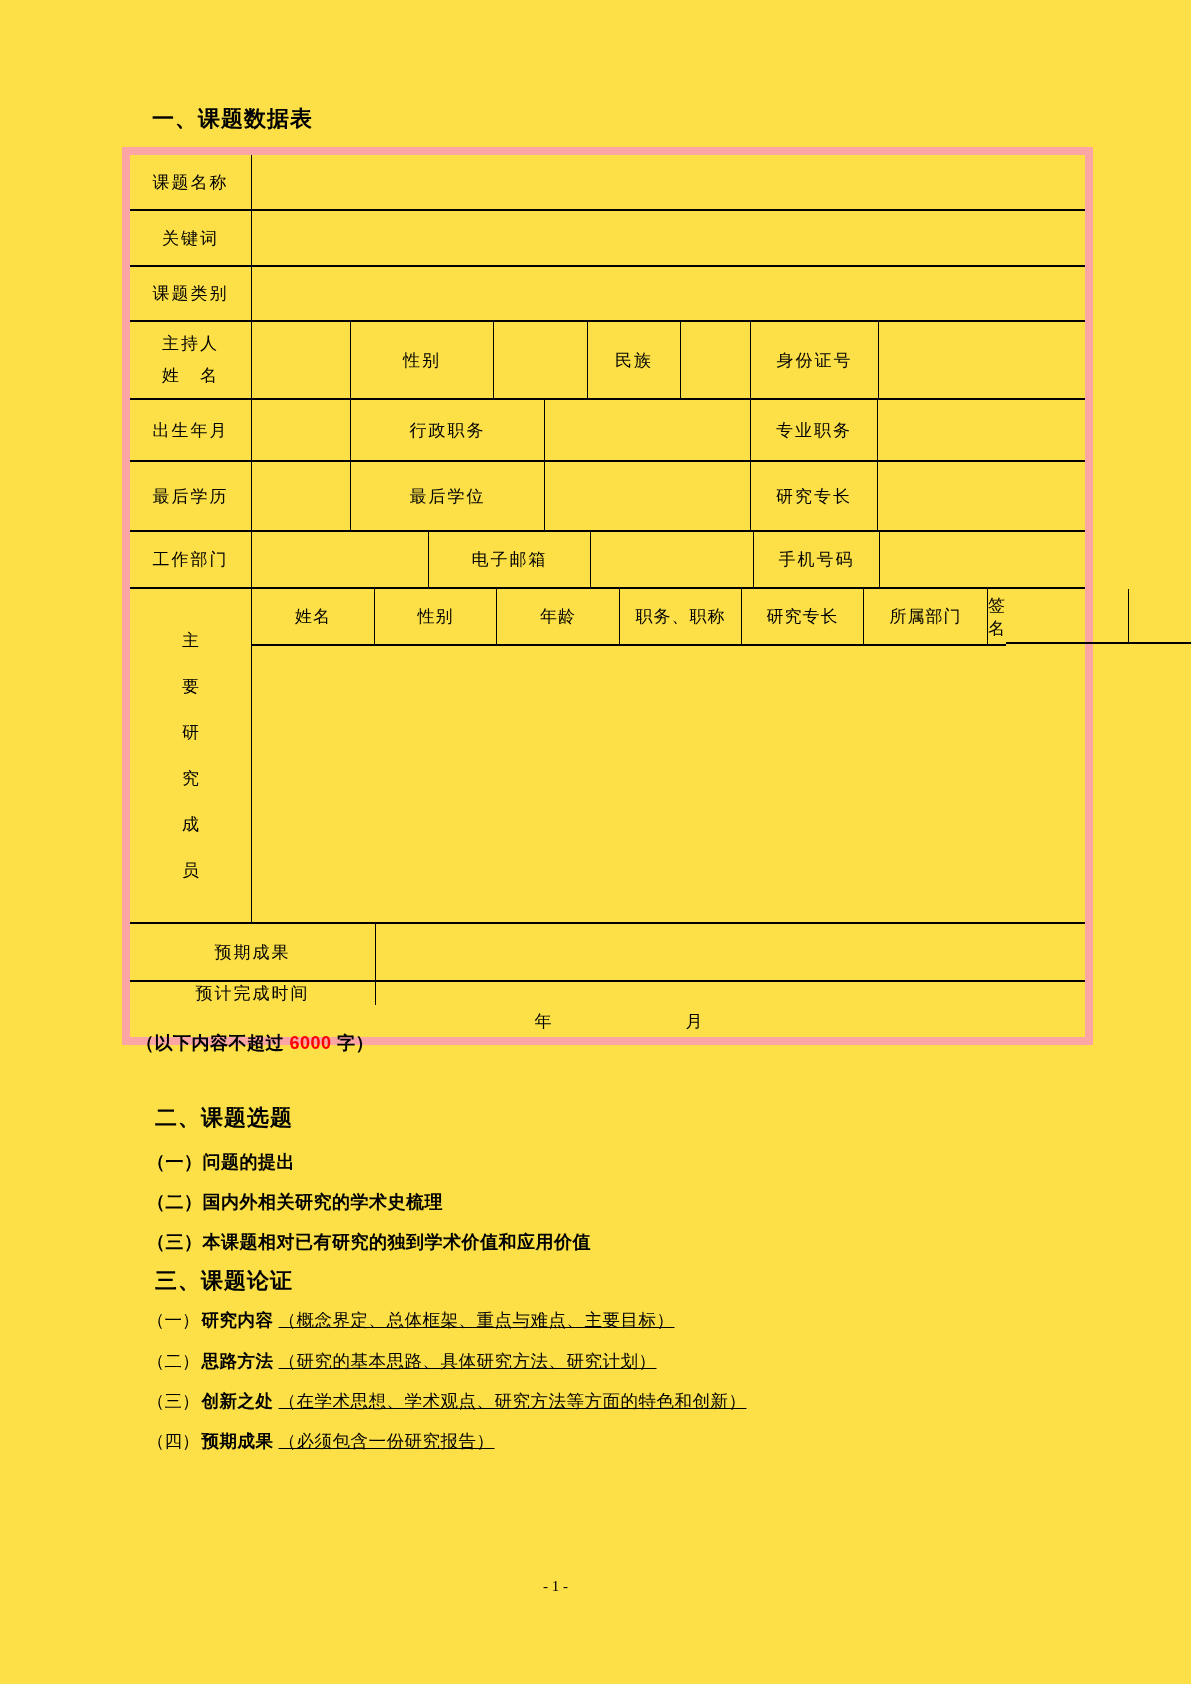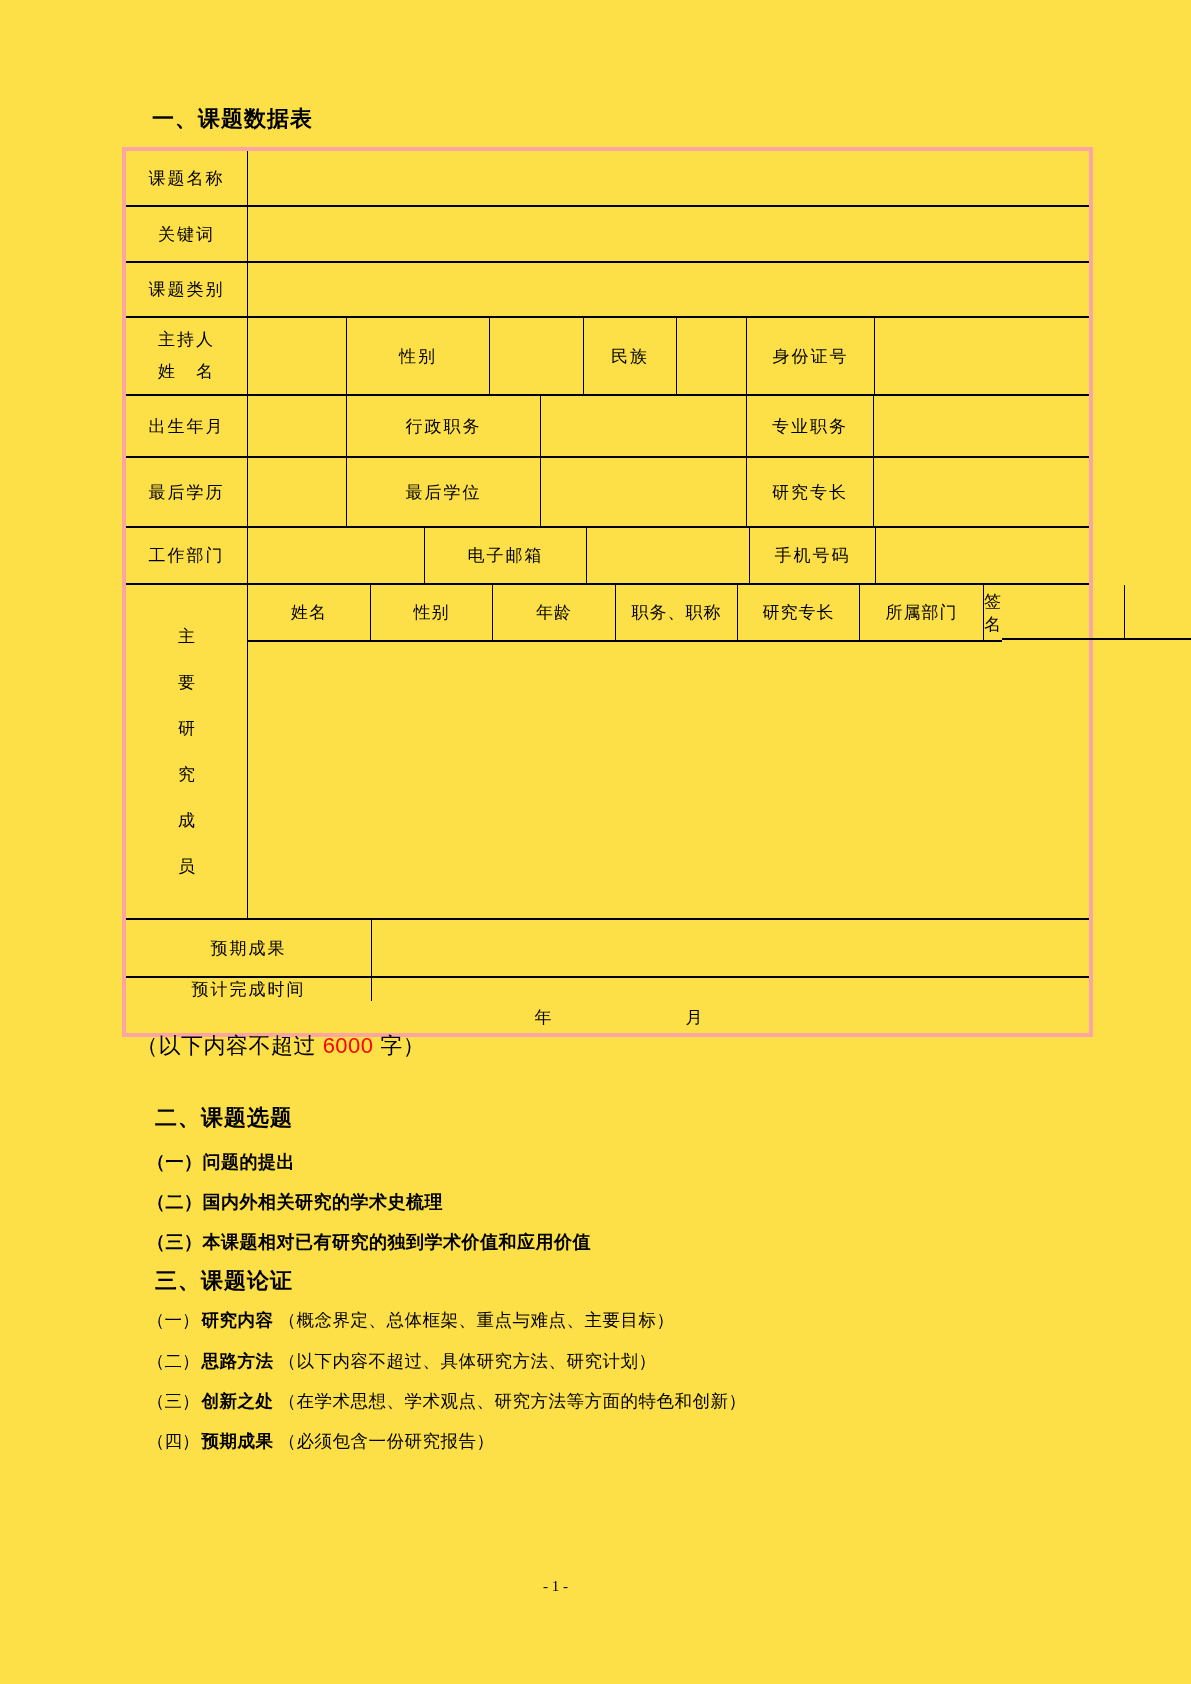--- a/index.html
+++ b/index.html
@@ -16,21 +16,21 @@
     position:absolute;
     font-family:"Liberation Sans", sans-serif;
     font-weight:bold;
     font-size:22px;
     letter-spacing:1px;
     white-space:nowrap;
   }
   
   .ptable {
     position:absolute; left:122px; top:147px; width:971px;
-    border:4px solid #fca5a5;
+    border:8px solid #fca5a5;
   }
   .prow { display:flex; border-bottom:2px solid #000; }
   .prow:last-child { border-bottom:none;flex-direction:column; }
   .pcell {
     border-right:1px solid #000;
     display:flex; align-items:center; justify-content:center;
     flex-shrink:0;
     font-size:17px; letter-spacing:2px;
     text-align:center;
   }
@@ -48,39 +48,39 @@
   .mright { flex:1 1 auto; display:flex; flex-direction:row; }
   .mrow { display:flex; border-bottom:2px solid #000; }
   .mright .mrow:last-child { border-bottom:none; }
   .mrow .pcell { font-size:17px; letter-spacing:1px; }
   
   .ym { display:flex; align-items:center; justify-content:center; gap:132px; padding-left:24px; }
   
   .note {
     position:absolute; left:136px; top:1031px;
     font-family:"Liberation Sans", sans-serif;
-    font-weight:normal; font-size:22px; letter-spacing:0.5px;
+    font-weight:bold; font-size:18px; letter-spacing:0.5px;
   }
   .note .red { color:#ff0000; }
   .s2item {
     position:absolute; left:147px;
     font-family:"Liberation Sans", sans-serif;
     font-weight:bold; font-size:18px; letter-spacing:0.5px;
     white-space:nowrap;
   }
   .s3item {
     position:absolute; left:147px;
     font-size:17.5px; white-space:nowrap;
   }
   .s3item .prefix { font-family:"Liberation Serif", serif; }
   .s3item .term {
     font-family:"Liberation Sans", sans-serif;
     font-weight:bold; margin:0 5px 0 2px; letter-spacing:0.5px;
   }
-  .s3item .desc { font-family:"Liberation Serif", serif; letter-spacing:0.5px; }
+  .s3item .desc { font-family:"Liberation Serif", serif; letter-spacing:0.5px;text-decoration:underline; }
   .pagenum {
     position:absolute; left:0; right:80px; top:1578px;
     text-align:center; font-size:15px;
   }
 </style>
 </head>
 <body>
 
 <div class="page">
 
@@ -233,21 +233,21 @@
   <div class="heading" style="left:155px; top:1103px;">二、课题选题</div>
   <div class="s2item" style="top:1150px">（一）问题的提出</div>
   <div class="s2item" style="top:1190px">（二）国内外相关研究的学术史梳理</div>
   <div class="s2item" style="top:1230px">（三）本课题相对已有研究的独到学术价值和应用价值</div>
 
   <div class="heading" style="left:155px; top:1266px;">三、课题论证</div>
   <div class="s3item" style="top:1308px">
     <span class="prefix">（一）</span><span class="term">研究内容</span><span class="desc">（概念界定、总体框架、重点与难点、主要目标）</span>
   </div>
   <div class="s3item" style="top:1349px">
-    <span class="prefix">（二）</span><span class="term">思路方法</span><span class="desc">（以下内容不超过、具体研究方法、研究计划）</span>
+    <span class="prefix">（二）</span><span class="term">思路方法</span><span class="desc">（研究的基本思路、具体研究方法、研究计划）</span>
   </div>
   <div class="s3item" style="top:1389px">
     <span class="prefix">（三）</span><span class="term">创新之处</span><span class="desc">（在学术思想、学术观点、研究方法等方面的特色和创新）</span>
   </div>
   <div class="s3item" style="top:1429px">
     <span class="prefix">（四）</span><span class="term">预期成果</span><span class="desc">（必须包含一份研究报告）</span>
   </div>
 
   <div class="pagenum">- 1 -</div>
 

